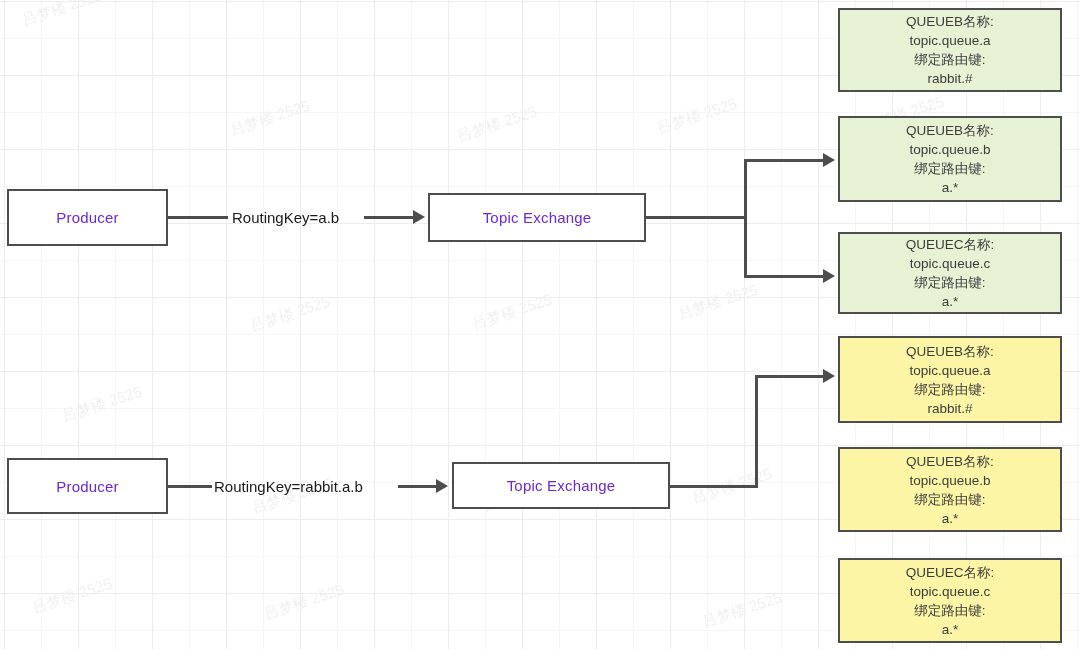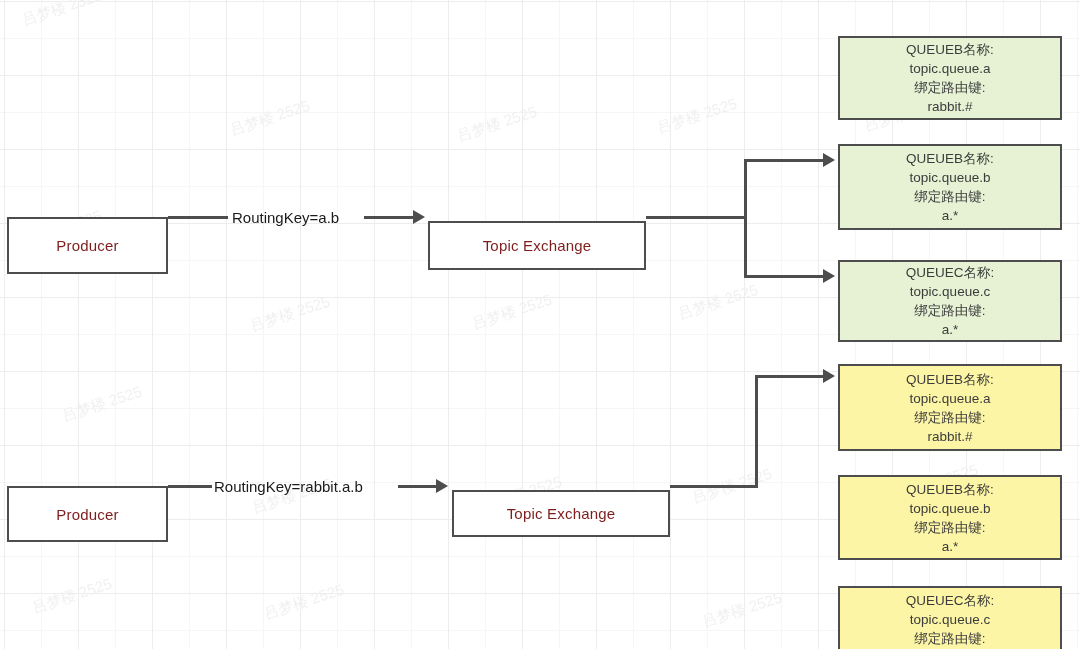--- a/index.html
+++ b/index.html
@@ -42,25 +42,24 @@
 
   
   .node {
     position: absolute;
     box-sizing: border-box;
     border: 2.5px solid #4d4d4d;
     display: flex;
     align-items: center;
     justify-content: center;
     text-align: left;
-    margin-top: 28px;
   }
   .node.plain {
     background: #ffffff;
-    color: #7f1d1d;
+    color: #6d28d9;
     font-size: 15px;
     letter-spacing: .2px;
   }
   .node.queue {
     flex-direction: column;
     justify-content: center;
     color: #3c3c3c;
     font-size: 13.5px;
     line-height: 19px;
   }

